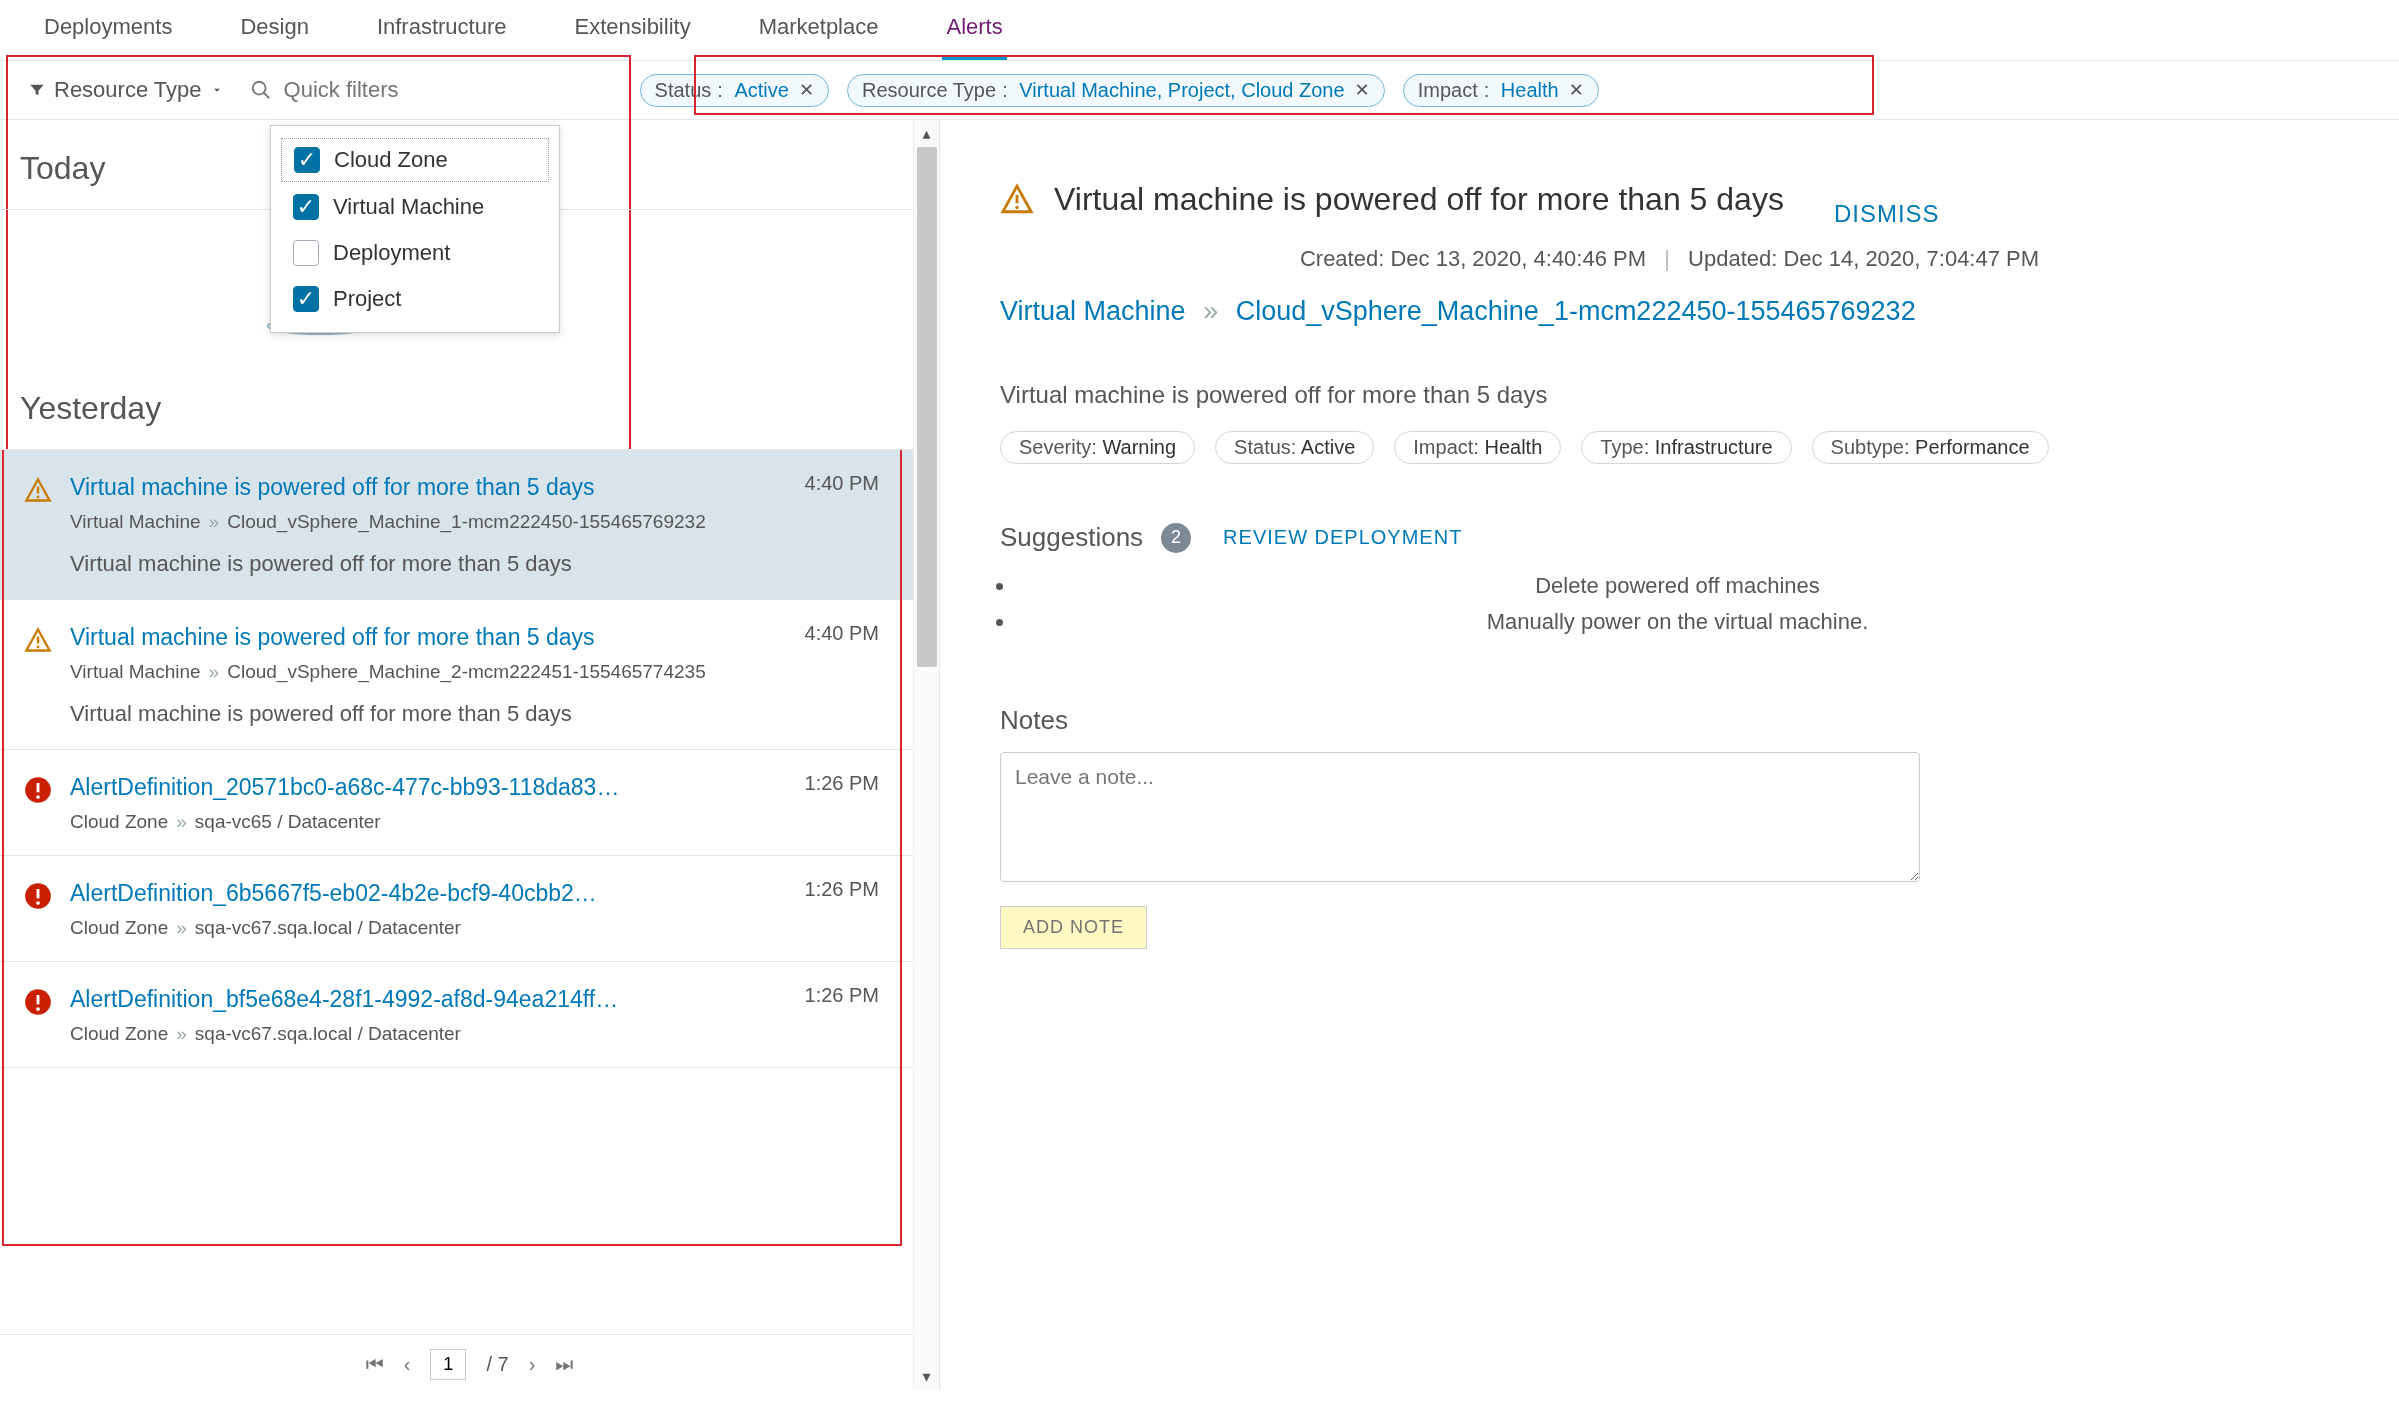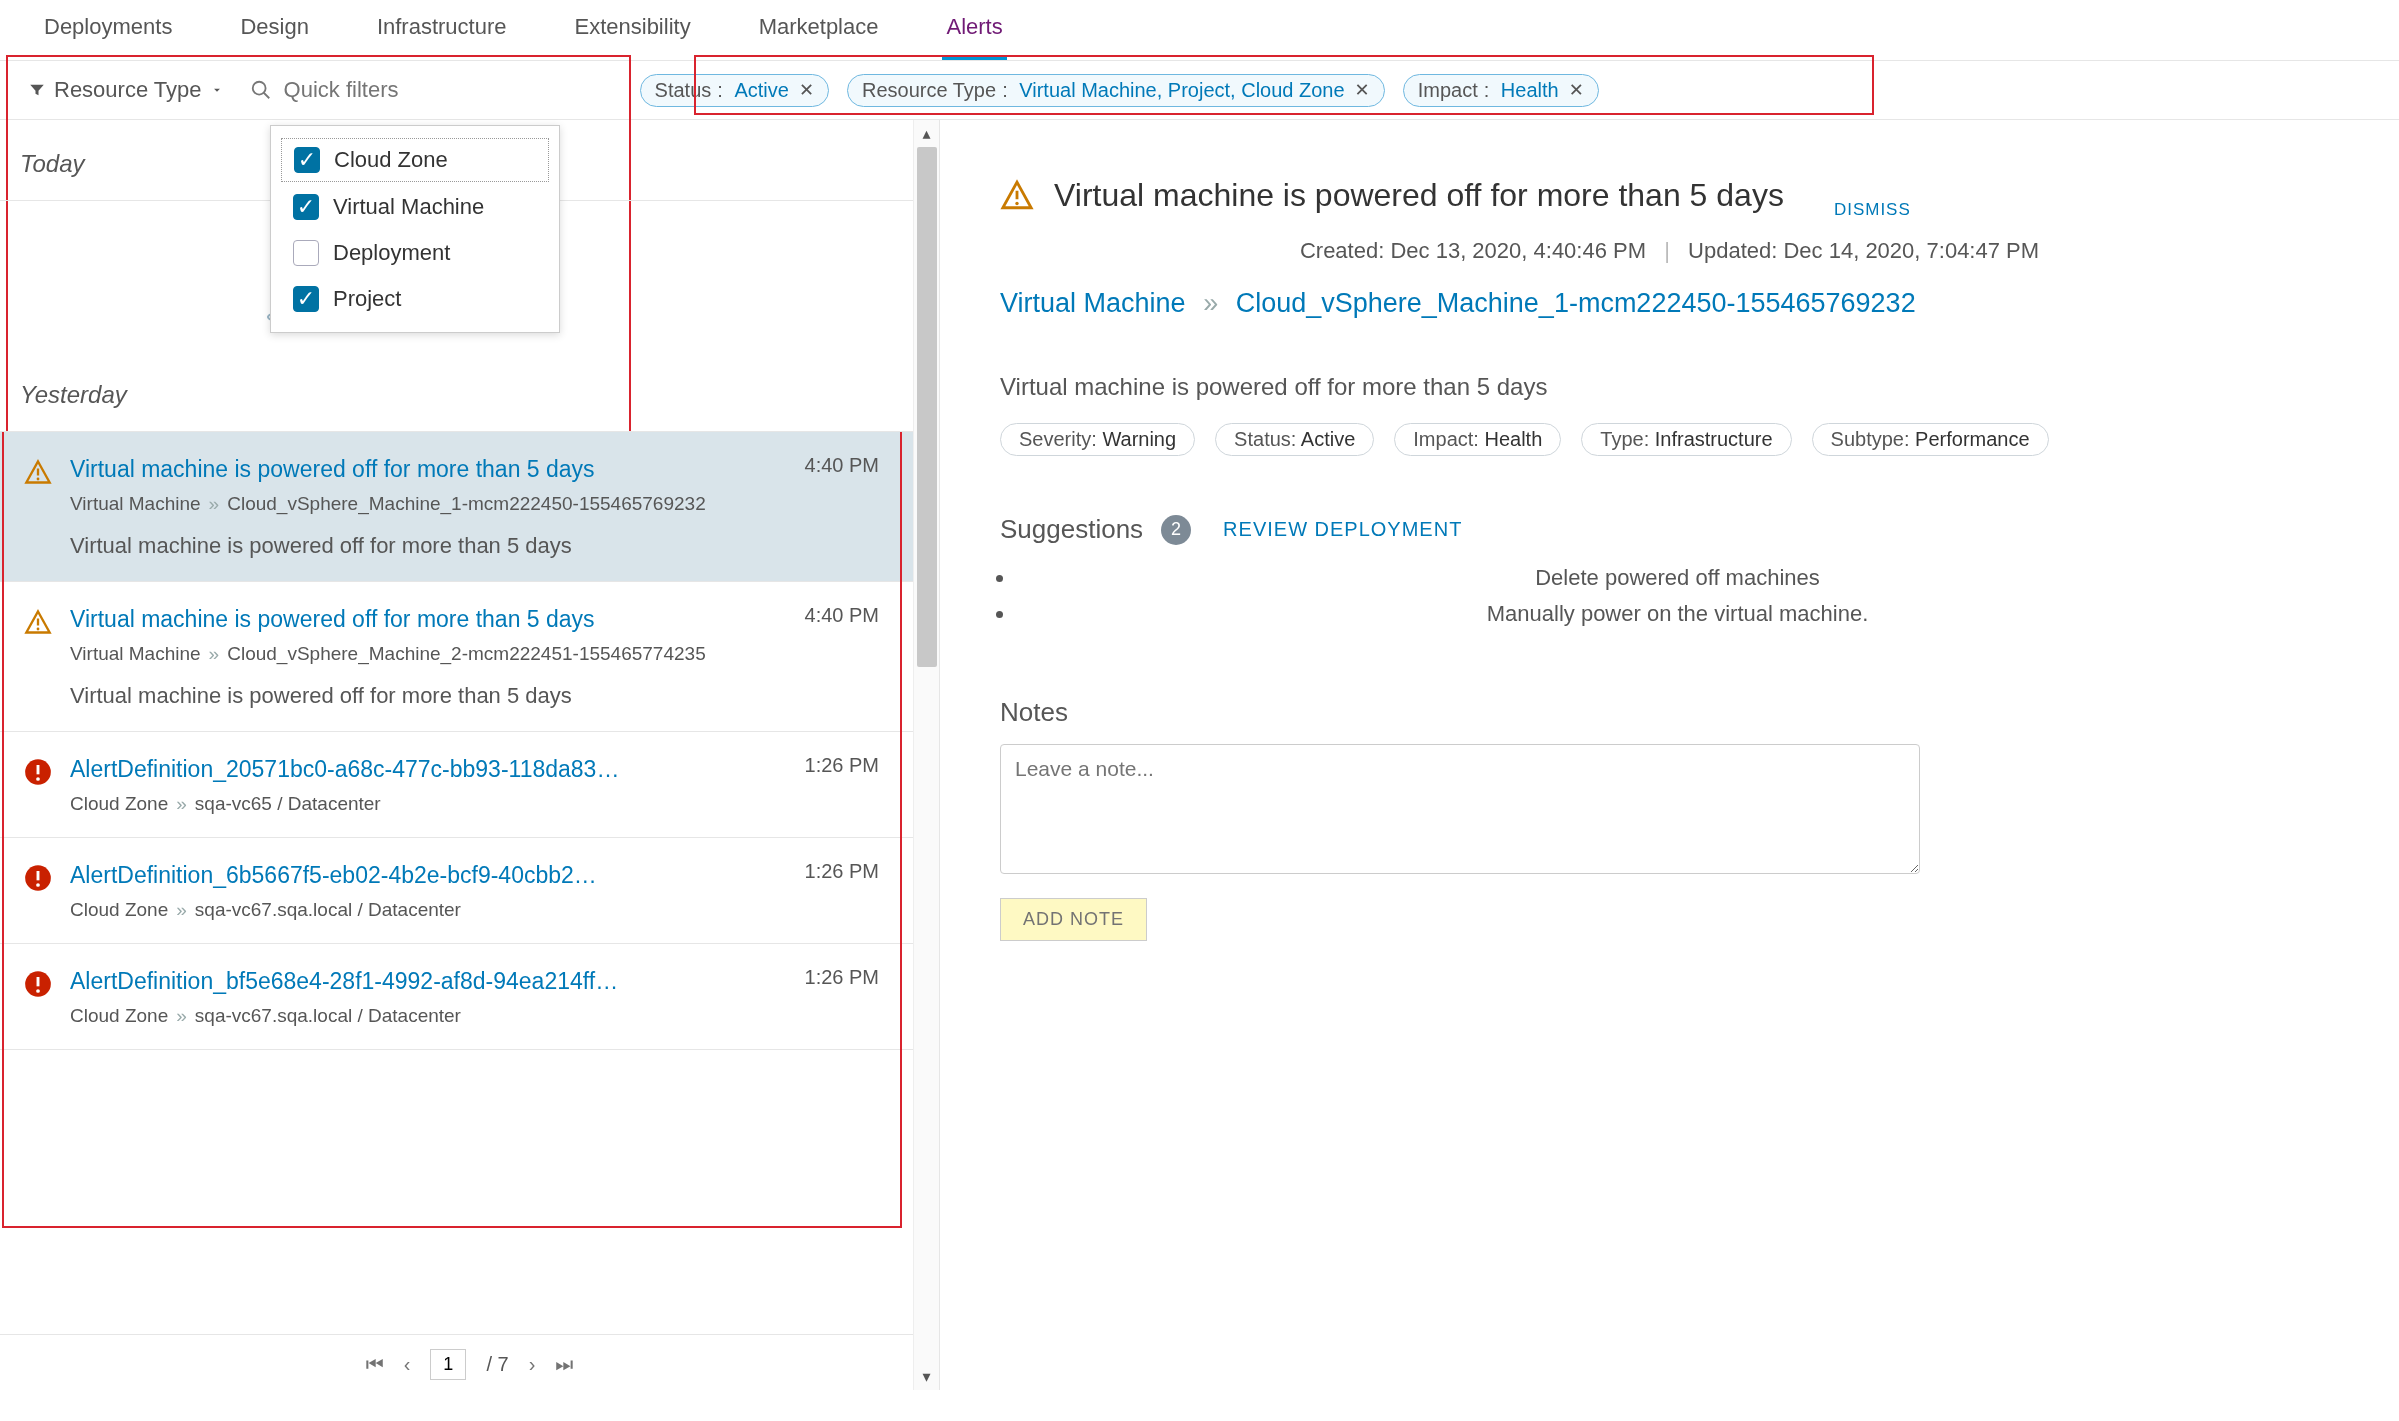--- a/index.html
+++ b/index.html
@@ -162,25 +162,24 @@
     justify-content: space-between;
     padding: 4px 0;
   }
   .scrollbar-thumb {
     width: 20px; flex: 1; background: #c8c8c8; border-radius: 2px; margin: 4px 0 0 0;
     max-height: 520px;
   }
   .scrollbar-arrow { font-size: 16px; color: #565656; }
 
   .section-head {
-    font-size: 24px;
+    font-size: 32px;
     padding: 30px 20px 22px 20px;
     border-bottom: 1px solid var(--border-light);
     color: var(--text-muted);
-    font-style: italic;
   }
 
   .today-empty {
     display: flex;
     align-items: center;
     gap: 40px;
     padding: 30px 40px 30px 260px;
     color: var(--text-muted);
     font-size: 22px;
     letter-spacing: .5px;
@@ -215,21 +214,21 @@
     padding: 14px 0 10px 0;
     font-size: 20px; color: var(--text-muted);
     border-top: 1px solid var(--border-light);
   }
   .pager .btn { cursor: pointer; color: var(--text-light); font-size: 20px; }
   .pager input { width: 36px; text-align: center; border: 1px solid var(--border); padding: 4px 2px; font-size: 18px;}
 
   
   .detail-title-row { display: flex; align-items: center; gap: 20px; }
   .detail-title { font-size: 32px; color: var(--text); }
-  .dismiss-link { margin-left: 30px; color: var(--link); letter-spacing: 1px; font-size: 17px; cursor: pointer; margin-top: 30px; }
+  .dismiss-link { margin-left: 30px; color: var(--link); letter-spacing: 1px; font-size: 24px; cursor: pointer; margin-top: 30px; }
   .detail-meta { margin-top: 18px; font-size: 22px; color: var(--text-muted); text-align: center; }
   .detail-meta .divider { margin: 0 12px; color: #bbb; }
   .detail-crumb { margin-top: 24px; font-size: 27px; }
   .detail-crumb a { color: var(--link); text-decoration: none; }
   .detail-crumb .sep { color: #9aa; margin: 0 10px; }
 
   .detail-sub { margin-top: 54px; font-size: 24px; color: var(--text-muted); }
 
   .tag-row { display: flex; gap: 20px; flex-wrap: wrap; margin-top: 22px; }
   .tag-pill {

